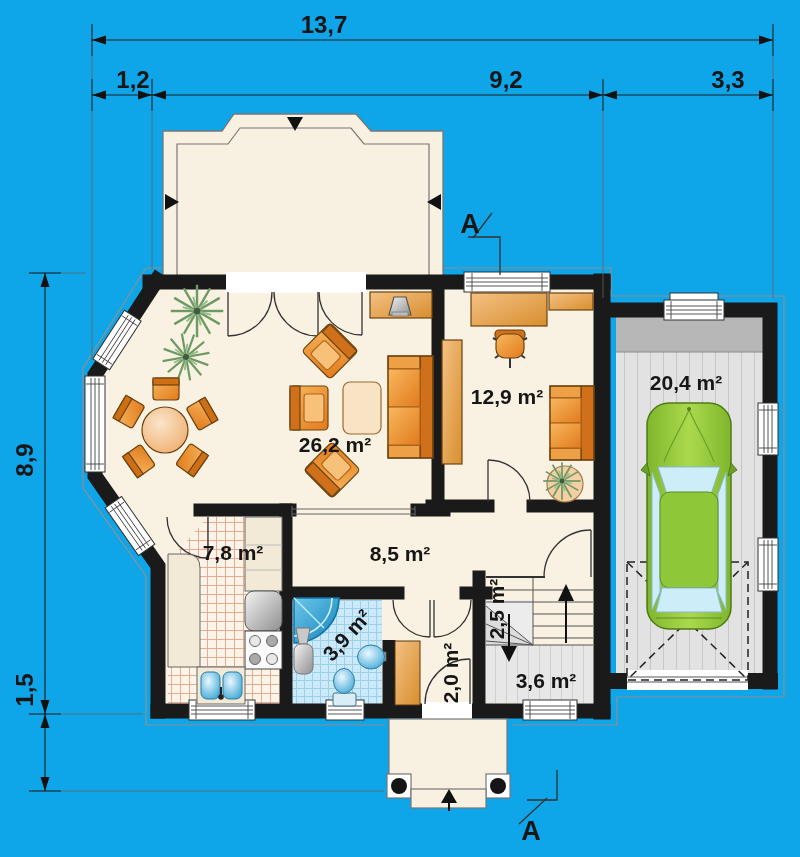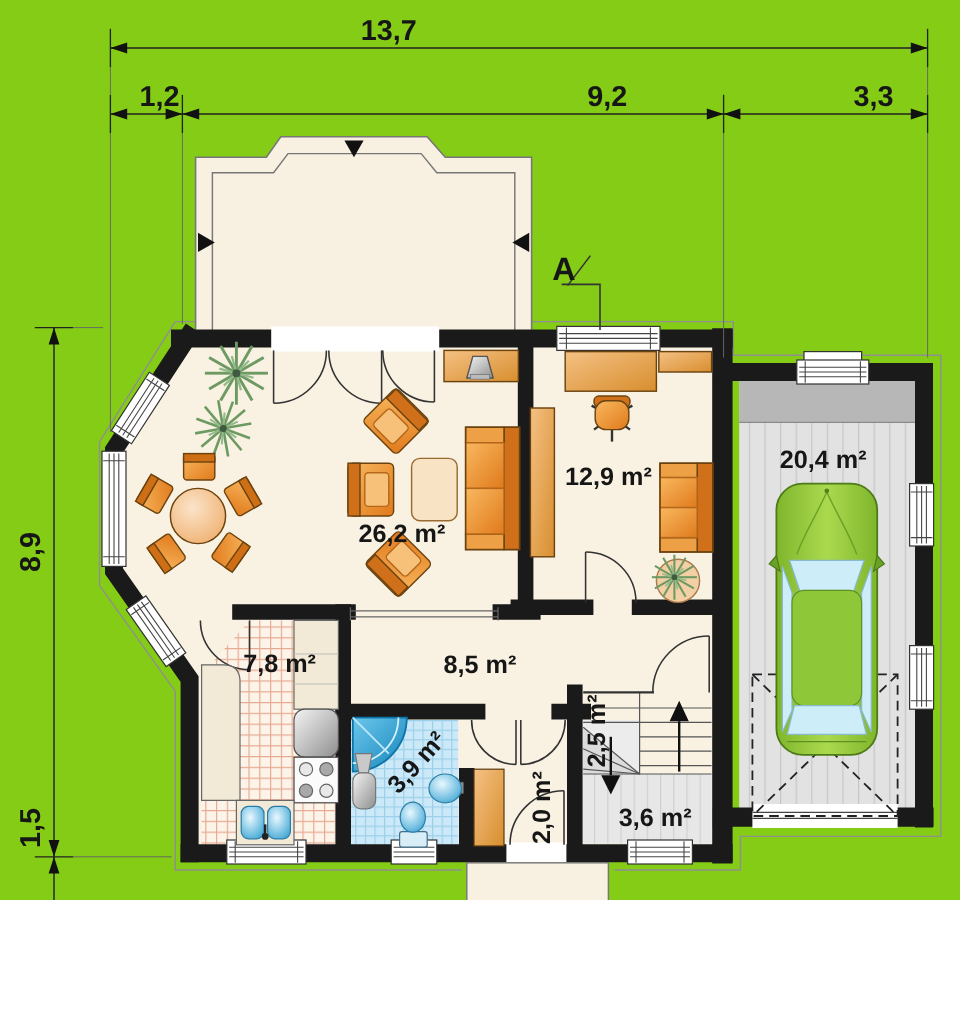--- a/index.html
+++ b/index.html
@@ -1,17 +1,17 @@
 <!DOCTYPE html>
 <html><head>
 <meta charset="utf-8">
 <style>
   html,body{margin:0;padding:0;background:#ffffff;}
   body{font-family:"Liberation Sans", sans-serif;}
-  #stage{width:800px;height:750px;position:relative;background:#84cc16;overflow:hidden;}
+  #stage{width:800px;height:857px;position:relative;background:#0ea5e9;overflow:hidden;}
   svg{display:block;}
   text{font-family:"Liberation Sans", sans-serif;font-weight:700;fill:#161616;}
   .dim{font-size:24px;}
   .room{font-size:21px;}
   .sect{font-size:27px;}
   .wall{stroke:#1a1a1a;fill:none;stroke-linecap:square;}
   .thin{stroke:#777;fill:none;stroke-width:1.2;}
   .arc{stroke:#333;stroke-width:1.3;fill:none;}
   .leaf{stroke:#333;stroke-width:1.3;}
   .dimln{stroke:#222;stroke-width:1.2;}

